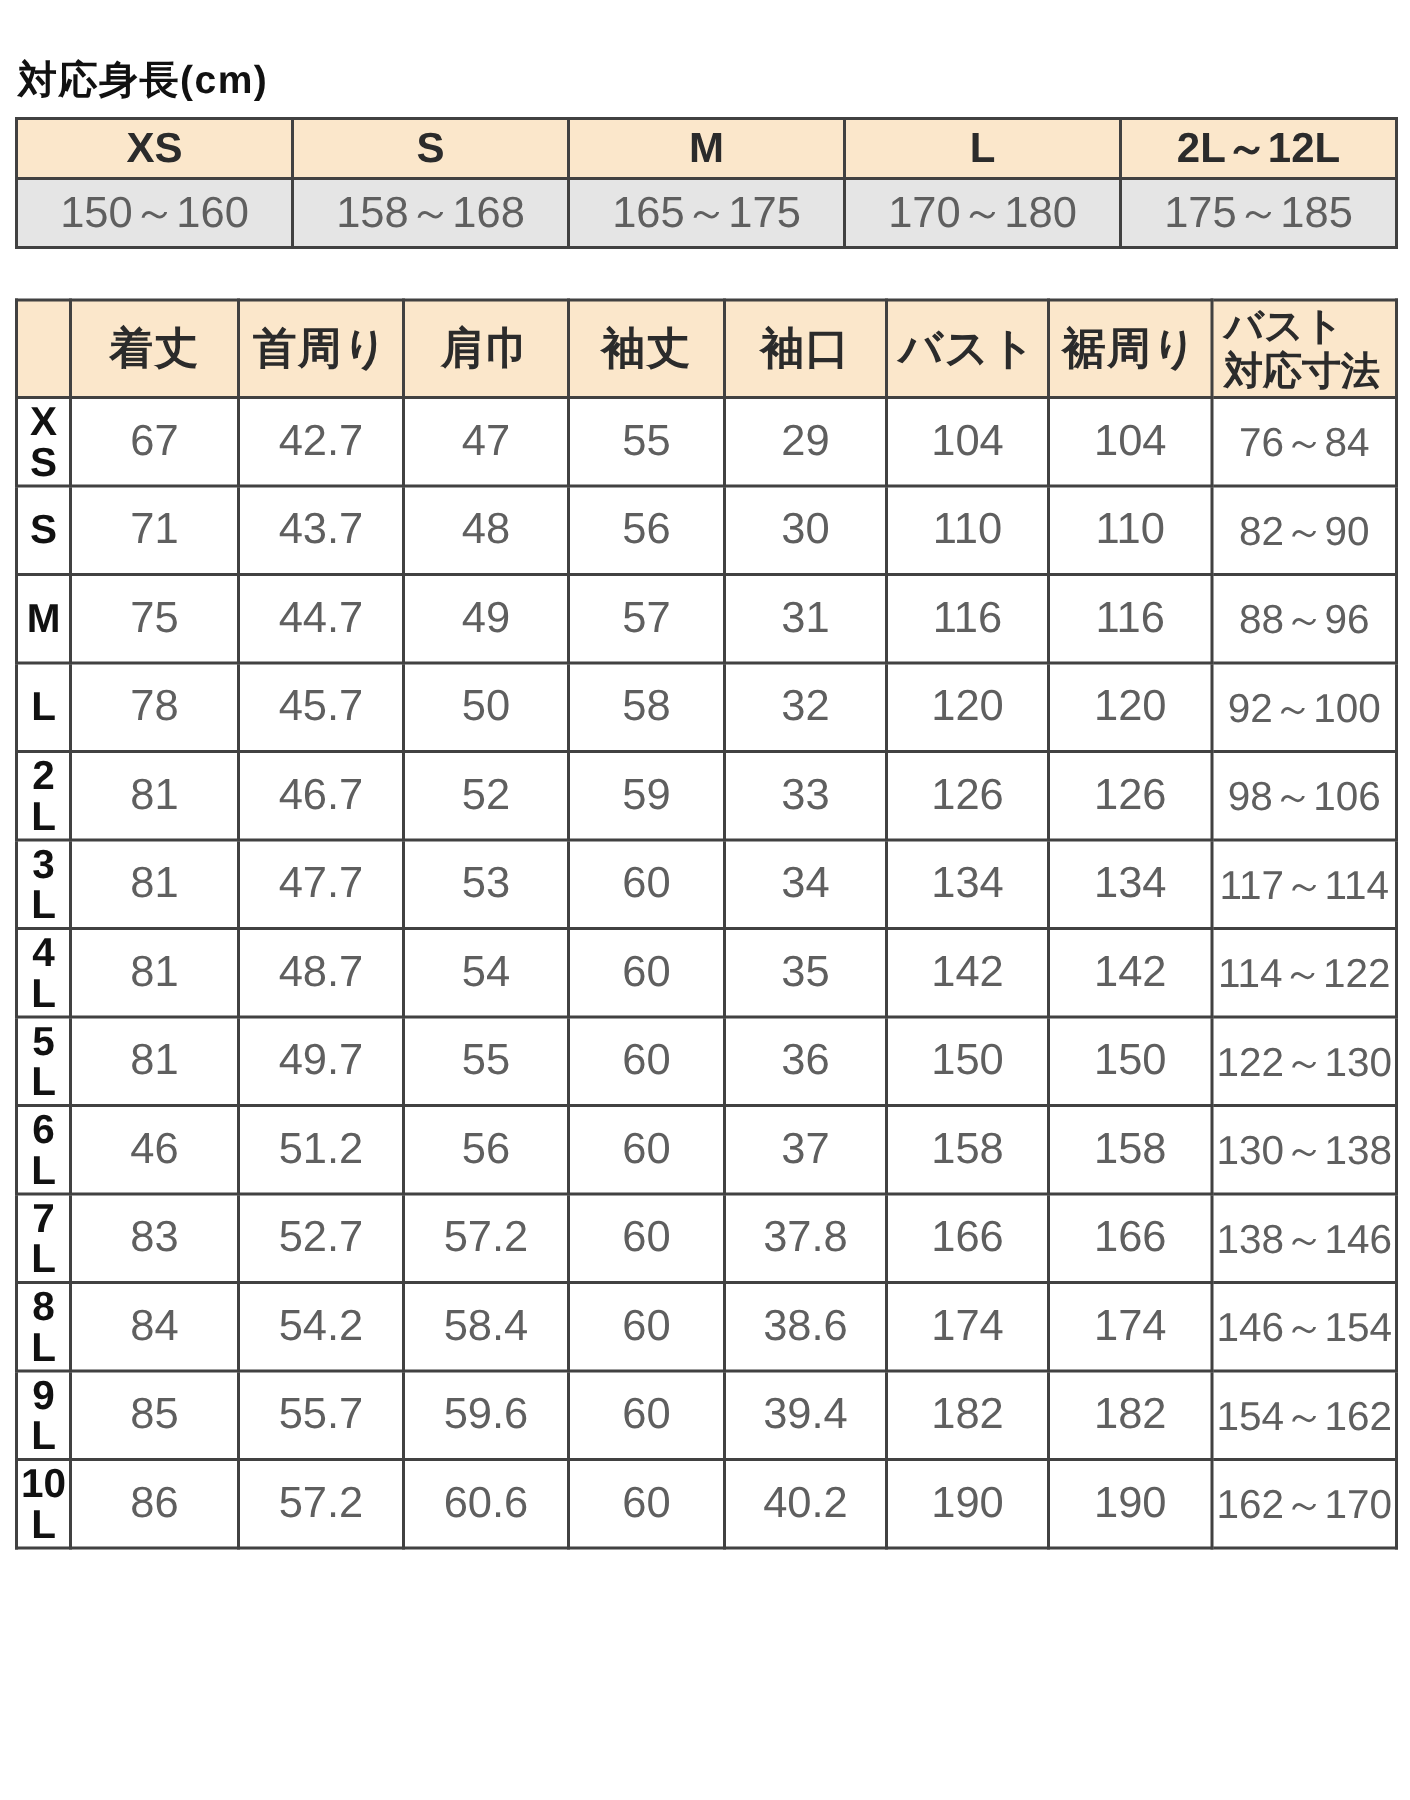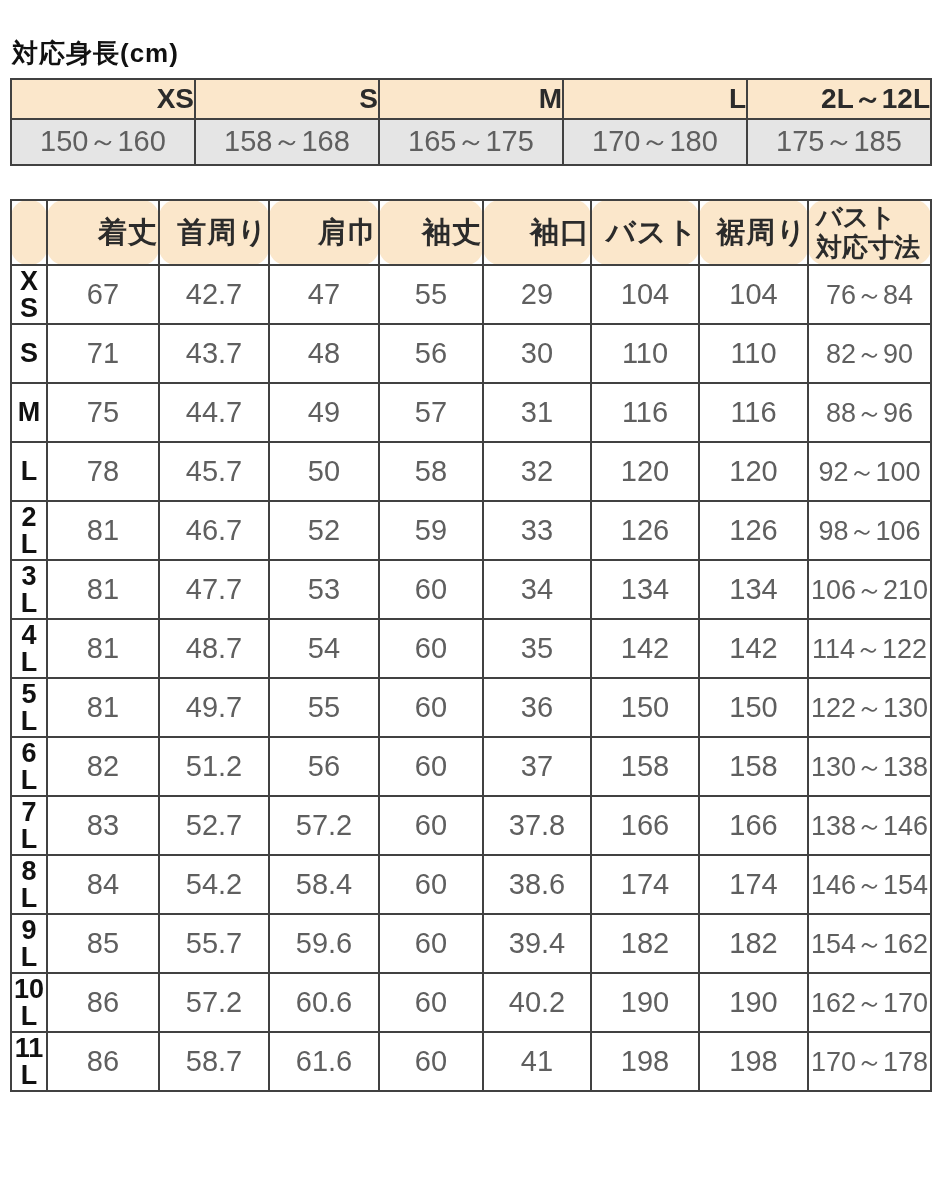--- a/index.html
+++ b/index.html
@@ -46,41 +46,40 @@
     width: 920px;
   }
   th, td {
     border: 2px solid #414141;
     padding: 0;
   }
   thead th {
     background: #fbe7cb;
     color: #2b2b2b;
     font-weight: bold;
-    text-align: right;
+    text-align: center;
   }
   
   .height-table thead th {
     font-size: 28px;
     height: 31px;
   }
   .height-table tbody td {
     font-size: 29px;
     color: #5f5f5f;
     text-align: center;
     height: 44px;
     background: #e5e5e5;
   }
   
   .size-table { margin-top: 33px; }
   .size-table thead th {
     font-size: 29px;
     height: 63px;
     letter-spacing: 1px;
-    border-radius: 17px;
   }
   .size-table thead th.col-wide {
     font-size: 26px;
     text-align: left;
     padding-left: 7px;
     line-height: 1.15;
     white-space: pre-line;
     letter-spacing: 0;
   }
   .size-table tbody th.row-label {
@@ -227,21 +226,21 @@
         <tr>
           <th class="row-label">3
 L</th>
           <td>81</td>
           <td>47.7</td>
           <td>53</td>
           <td>60</td>
           <td>34</td>
           <td>134</td>
           <td>134</td>
-          <td class="bust-range">106～210</td>
+          <td class="bust-range">117～114</td>
         </tr>
         <tr>
           <th class="row-label">4
 L</th>
           <td>81</td>
           <td>48.7</td>
           <td>54</td>
           <td>60</td>
           <td>35</td>
           <td>142</td>
@@ -256,21 +255,21 @@
           <td>55</td>
           <td>60</td>
           <td>36</td>
           <td>150</td>
           <td>150</td>
           <td class="bust-range">122～130</td>
         </tr>
         <tr>
           <th class="row-label">6
 L</th>
-          <td>82</td>
+          <td>46</td>
           <td>51.2</td>
           <td>56</td>
           <td>60</td>
           <td>37</td>
           <td>158</td>
           <td>158</td>
           <td class="bust-range">130～138</td>
         </tr>
         <tr>
           <th class="row-label">7
@@ -313,28 +312,16 @@
 L</th>
           <td>86</td>
           <td>57.2</td>
           <td>60.6</td>
           <td>60</td>
           <td>40.2</td>
           <td>190</td>
           <td>190</td>
           <td class="bust-range">162～170</td>
         </tr>
-        <tr>
-          <th class="row-label">11
-L</th>
-          <td>86</td>
-          <td>58.7</td>
-          <td>61.6</td>
-          <td>60</td>
-          <td>41</td>
-          <td>198</td>
-          <td>198</td>
-          <td class="bust-range">170～178</td>
-        </tr>
       </tbody>
   </table>
 
 </div>
 
 </body></html>

